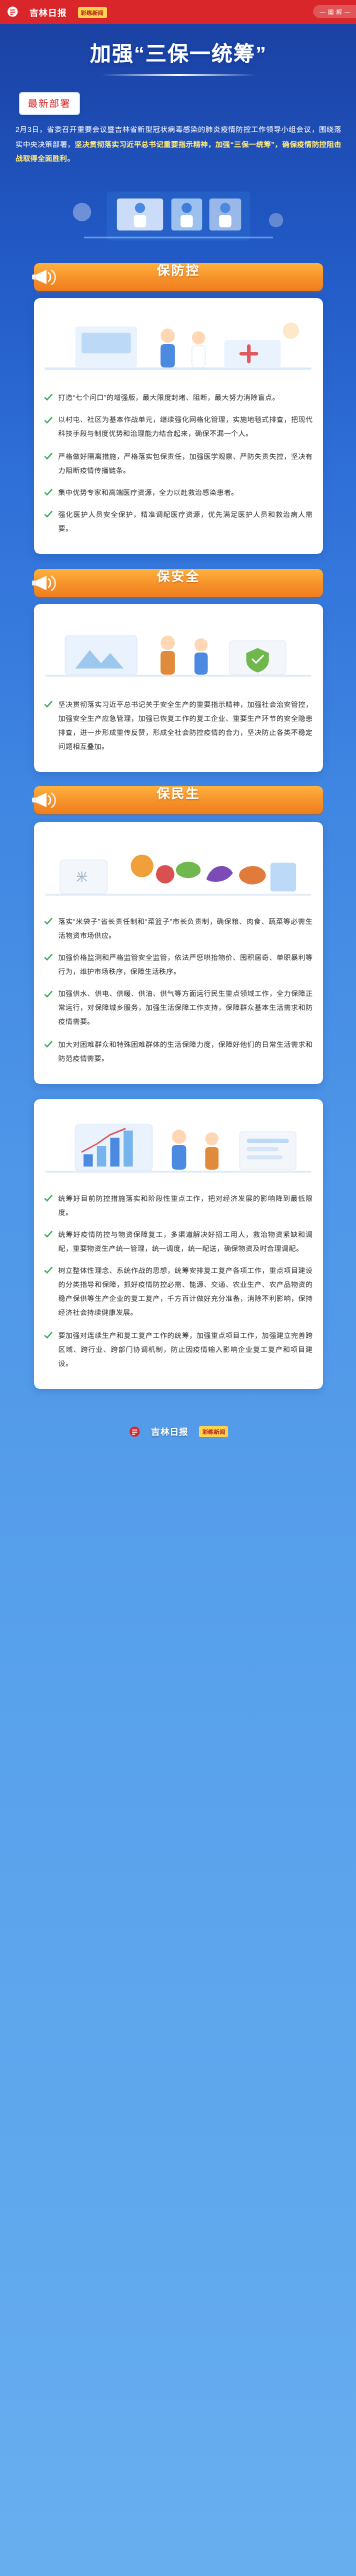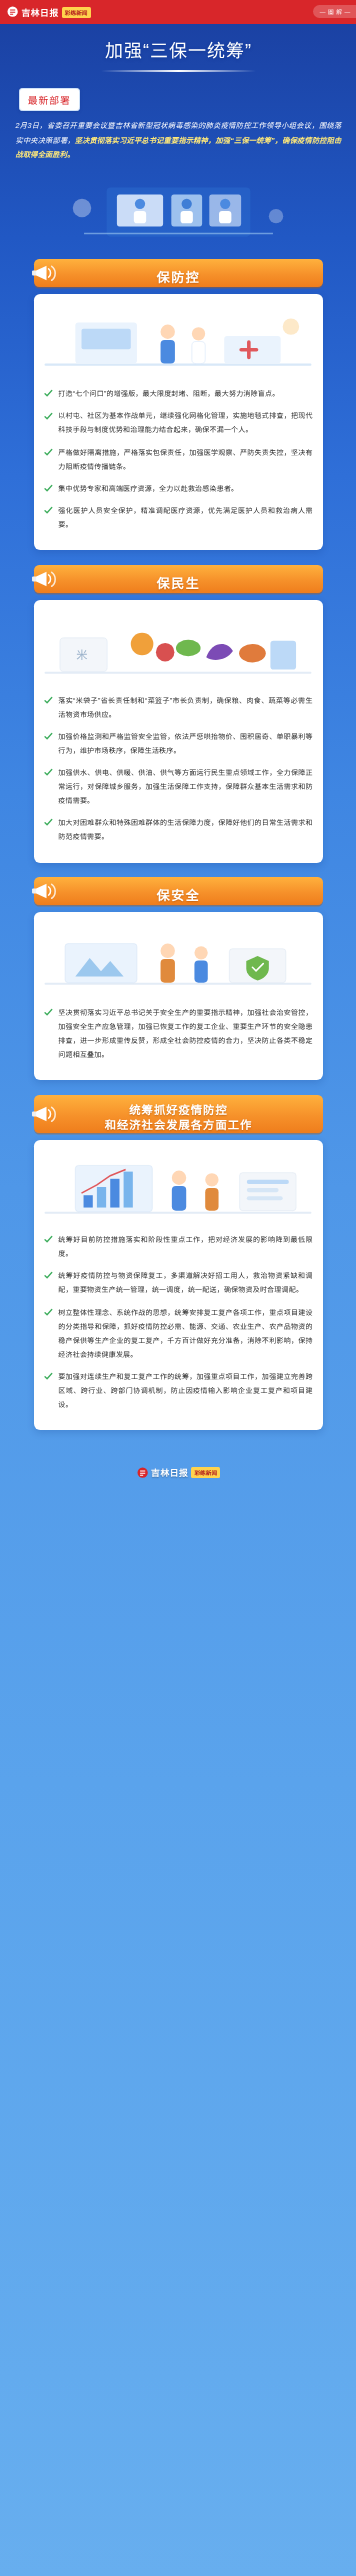--- a/index.html
+++ b/index.html
@@ -23,21 +23,21 @@
 
   
   .top-bar {
     height: 24px;
     background: #d8262a;
     display: flex;
     align-items: center;
     padding: 0 7.2px;
     position: relative;
   }
-  .logo-wrap { display: flex; align-items: center; gap: 3px; }
+  .logo-wrap { display: flex; align-items: center; gap: 11px; }
   .logo-text {
     color: #ffffff;
     font-size: 8.8px;
     font-weight: bold;
     letter-spacing: 0.5px;
     font-family: "DejaVu Sans", sans-serif;
   }
   .logo-badge {
     background: #ffd34d;
     color: #b3201f;
@@ -57,22 +57,22 @@
     letter-spacing: 0.5px;
   }
 
   
   .title-block {
     padding: 15.5px 12.4px 4.1px 12.4px;
     text-align: center;
   }
   .main-title-1, .main-title-2 {
     color: #ffffff;
-    font-size: 18px;
-    font-weight: normal;
+    font-size: 21px;
+    font-weight: bold;
     letter-spacing: 1px;
     line-height: 1.32;
     text-shadow: 0 1px 3.1px rgba(0,40,120,0.45);
   }
   .title-underline {
     width: 155px;
     height: 1.5px;
     margin: 7.2px auto 0 auto;
     background: linear-gradient(90deg, rgba(255,255,255,0) 0%, #ffffff 50%, rgba(255,255,255,0) 100%);
     border-radius: 1px;
@@ -92,42 +92,41 @@
     padding: 3.1px 8.2px;
     box-shadow: 0 1px 3.1px rgba(0,40,120,0.2);
   }
   .lede {
     margin: 8.2px 15.5px 0 15.5px;
     color: #ffffff;
     font-size: 7.2px;
     line-height: 2.05;
     text-align: justify;
     letter-spacing: 0.2px;
-    font-style: italic;
   }
   .lede b { color: #ffe97a; font-weight: bold; }
 
   .hero-illus {
     margin: 9.3px auto 3.1px auto;
     width: 289px;
     height: 77px;
     position: relative;
   }
 
   
   .section { margin-top: 9.3px; padding-bottom: 5.2px; }
   .banner {
     position: relative;
     margin: 0 auto;
     width: 289px;
     height: 28px;
     background: linear-gradient(180deg, #ffb13d 0%, #f6912a 55%, #ef7d1c 100%);
     border-radius: 5.2px;
     display: flex;
-    align-items: flex-end;
+    align-items: flex-start;
     justify-content: center;
     box-shadow: 0 1.5px 0 rgba(180,90,10,0.45);
   }
   .banner.tall { height: 38px; }
   .banner-title {
     color: #ffffff;
     font-size: 13px;
     font-weight: bold;
     letter-spacing: 1.5px;
     text-shadow: 0 1px 1.5px rgba(160,70,0,0.5);
@@ -294,73 +293,20 @@
   </div>
 
   <div class="section">
     <div class="banner">
       <svg class="megaphone" viewBox="0 0 58 48">
         <path d="M8 20 L30 10 L30 38 L8 28 Z" fill="#ffffff"></path>
         <rect x="2" y="19" width="8" height="10" rx="2" fill="#f0f0f0"></rect>
         <path d="M34 16c5 3 5 13 0 16" stroke="#ffffff" stroke-width="3" fill="none" stroke-linecap="round"></path>
         <path d="M40 11c9 6 9 21 0 27" stroke="#ffffff" stroke-width="3" fill="none" stroke-linecap="round" opacity="0.8"></path>
       </svg>
-      <div class="banner-title">保民生</div>
-    </div>
-
-    <div class="card">
-      <div class="card-illus">
-        <svg width="268" height="77" viewBox="0 0 520 150">
-          <rect x="30" y="58" width="92" height="66" rx="8" fill="#f3f6fa" stroke="#dbe6f2"></rect>
-          <text x="62" y="100" font-size="22" fill="#9db4cc" font-family="'Liberation Sans',sans-serif">米</text>
-          <circle cx="190" cy="70" r="22" fill="#f0a03a"></circle>
-          <circle cx="235" cy="86" r="18" fill="#d85050"></circle>
-          <ellipse cx="280" cy="78" rx="24" ry="16" fill="#6fb84e"></ellipse>
-          <path d="M315 96c10-30 40-34 52-12-12 18-38 22-52 12z" fill="#7c4bb5"></path>
-          <ellipse cx="405" cy="88" rx="26" ry="18" fill="#e07b3c"></ellipse>
-          <rect x="440" y="64" width="50" height="56" rx="6" fill="#bcd9f7"></rect>
-          <rect x="0" y="124" width="520" height="4" rx="2" fill="#e3ecf6"></rect>
-        </svg>
-      </div>
-
-      <div class="bullet">
-        <svg class="check" viewBox="0 0 17 17">
-            <path d="M2 9l4 4 9-10" stroke="#3fae5e" stroke-width="2.6" fill="none" stroke-linecap="round" stroke-linejoin="round"></path>
-          </svg>
-        <p>落实“米袋子”省长责任制和“菜篮子”市长负责制，确保粮、肉食、蔬菜等必需生活物资市场供应。</p>
-      </div>
-      <div class="bullet">
-        <svg class="check" viewBox="0 0 17 17">
-            <path d="M2 9l4 4 9-10" stroke="#3fae5e" stroke-width="2.6" fill="none" stroke-linecap="round" stroke-linejoin="round"></path>
-          </svg>
-        <p>加强价格监测和严格监管安全监管，依法严惩哄抬物价、囤积居奇、单职暴利等行为，维护市场秩序，保障生活秩序。</p>
-      </div>
-      <div class="bullet">
-        <svg class="check" viewBox="0 0 17 17">
-            <path d="M2 9l4 4 9-10" stroke="#3fae5e" stroke-width="2.6" fill="none" stroke-linecap="round" stroke-linejoin="round"></path>
-          </svg>
-        <p>加强供水、供电、供暖、供油、供气等方面运行民生重点领域工作，全力保障正常运行，对保障城乡服务，加强生活保障工作支持，保障群众基本生活需求和防疫情需要。</p>
-      </div>
-      <div class="bullet">
-        <svg class="check" viewBox="0 0 17 17">
-            <path d="M2 9l4 4 9-10" stroke="#3fae5e" stroke-width="2.6" fill="none" stroke-linecap="round" stroke-linejoin="round"></path>
-          </svg>
-        <p>加大对困难群众和特殊困难群体的生活保障力度，保障好他们的日常生活需求和防范疫情需要。</p>
-      </div>
-    </div>
-  </div>
-
-  <div class="section">
-    <div class="banner">
-      <svg class="megaphone" viewBox="0 0 58 48">
-        <path d="M8 20 L30 10 L30 38 L8 28 Z" fill="#ffffff"></path>
-        <rect x="2" y="19" width="8" height="10" rx="2" fill="#f0f0f0"></rect>
-        <path d="M34 16c5 3 5 13 0 16" stroke="#ffffff" stroke-width="3" fill="none" stroke-linecap="round"></path>
-        <path d="M40 11c9 6 9 21 0 27" stroke="#ffffff" stroke-width="3" fill="none" stroke-linecap="round" opacity="0.8"></path>
-      </svg>
       <div class="banner-title">保安全</div>
     </div>
 
     <div class="card">
       <div class="card-illus">
         <svg width="268" height="77" viewBox="0 0 520 150">
           <rect x="0" y="122" width="520" height="4" rx="2" fill="#e3ecf6"></rect>
           <rect x="40" y="46" width="140" height="76" rx="6" fill="#eaf3fd" stroke="#d3e3f5"></rect>
           <path d="M60 110l28-36 22 26 18-20 26 30z" fill="#9cc8ee"></path>
           <circle cx="240" cy="60" r="14" fill="#ffd7b5"></circle>
@@ -376,32 +322,73 @@
       <div class="bullet">
         <svg class="check" viewBox="0 0 17 17">
             <path d="M2 9l4 4 9-10" stroke="#3fae5e" stroke-width="2.6" fill="none" stroke-linecap="round" stroke-linejoin="round"></path>
           </svg>
         <p>坚决贯彻落实习近平总书记关于安全生产的重要指示精神，加强社会治安管控，加强安全生产应急管理，加强已恢复工作的复工企业、重要生产环节的安全隐患排查，进一步形成重传反赞，形成全社会防控疫情的合力，坚决防止各类不稳定问题相互叠加。</p>
       </div>
     </div>
   </div>
 
   <div class="section">
-    <div class="banner tall">
+    <div class="banner">
       <svg class="megaphone" viewBox="0 0 58 48">
         <path d="M8 20 L30 10 L30 38 L8 28 Z" fill="#ffffff"></path>
         <rect x="2" y="19" width="8" height="10" rx="2" fill="#f0f0f0"></rect>
         <path d="M34 16c5 3 5 13 0 16" stroke="#ffffff" stroke-width="3" fill="none" stroke-linecap="round"></path>
         <path d="M40 11c9 6 9 21 0 27" stroke="#ffffff" stroke-width="3" fill="none" stroke-linecap="round" opacity="0.8"></path>
       </svg>
-      <div class="banner-title two-line">
-        <div>统筹抓好疫情防控</div>
-        <div>和经济社会发展各方面工作</div>
-      </div>
-    </div>
+      <div class="banner-title">保民生</div>
+    </div>
+
+    <div class="card">
+      <div class="card-illus">
+        <svg width="268" height="77" viewBox="0 0 520 150">
+          <rect x="30" y="58" width="92" height="66" rx="8" fill="#f3f6fa" stroke="#dbe6f2"></rect>
+          <text x="62" y="100" font-size="22" fill="#9db4cc" font-family="'Liberation Sans',sans-serif">米</text>
+          <circle cx="190" cy="70" r="22" fill="#f0a03a"></circle>
+          <circle cx="235" cy="86" r="18" fill="#d85050"></circle>
+          <ellipse cx="280" cy="78" rx="24" ry="16" fill="#6fb84e"></ellipse>
+          <path d="M315 96c10-30 40-34 52-12-12 18-38 22-52 12z" fill="#7c4bb5"></path>
+          <ellipse cx="405" cy="88" rx="26" ry="18" fill="#e07b3c"></ellipse>
+          <rect x="440" y="64" width="50" height="56" rx="6" fill="#bcd9f7"></rect>
+          <rect x="0" y="124" width="520" height="4" rx="2" fill="#e3ecf6"></rect>
+        </svg>
+      </div>
+
+      <div class="bullet">
+        <svg class="check" viewBox="0 0 17 17">
+            <path d="M2 9l4 4 9-10" stroke="#3fae5e" stroke-width="2.6" fill="none" stroke-linecap="round" stroke-linejoin="round"></path>
+          </svg>
+        <p>落实“米袋子”省长责任制和“菜篮子”市长负责制，确保粮、肉食、蔬菜等必需生活物资市场供应。</p>
+      </div>
+      <div class="bullet">
+        <svg class="check" viewBox="0 0 17 17">
+            <path d="M2 9l4 4 9-10" stroke="#3fae5e" stroke-width="2.6" fill="none" stroke-linecap="round" stroke-linejoin="round"></path>
+          </svg>
+        <p>加强价格监测和严格监管安全监管，依法严惩哄抬物价、囤积居奇、单职暴利等行为，维护市场秩序，保障生活秩序。</p>
+      </div>
+      <div class="bullet">
+        <svg class="check" viewBox="0 0 17 17">
+            <path d="M2 9l4 4 9-10" stroke="#3fae5e" stroke-width="2.6" fill="none" stroke-linecap="round" stroke-linejoin="round"></path>
+          </svg>
+        <p>加强供水、供电、供暖、供油、供气等方面运行民生重点领域工作，全力保障正常运行，对保障城乡服务，加强生活保障工作支持，保障群众基本生活需求和防疫情需要。</p>
+      </div>
+      <div class="bullet">
+        <svg class="check" viewBox="0 0 17 17">
+            <path d="M2 9l4 4 9-10" stroke="#3fae5e" stroke-width="2.6" fill="none" stroke-linecap="round" stroke-linejoin="round"></path>
+          </svg>
+        <p>加大对困难群众和特殊困难群体的生活保障力度，保障好他们的日常生活需求和防范疫情需要。</p>
+      </div>
+    </div>
+  </div>
+
+  <div class="section">
 
     <div class="card">
       <div class="card-illus">
         <svg width="268" height="77" viewBox="0 0 520 150">
           <rect x="0" y="124" width="520" height="4" rx="2" fill="#e3ecf6"></rect>
           <rect x="60" y="34" width="150" height="90" rx="6" fill="#eaf3fd" stroke="#d3e3f5"></rect>
           <rect x="76" y="92" width="18" height="24" fill="#4b8ae0"></rect>
           <rect x="102" y="76" width="18" height="40" fill="#78b4ec"></rect>
           <rect x="128" y="60" width="18" height="56" fill="#4b8ae0"></rect>
           <rect x="154" y="46" width="18" height="70" fill="#78b4ec"></rect>

